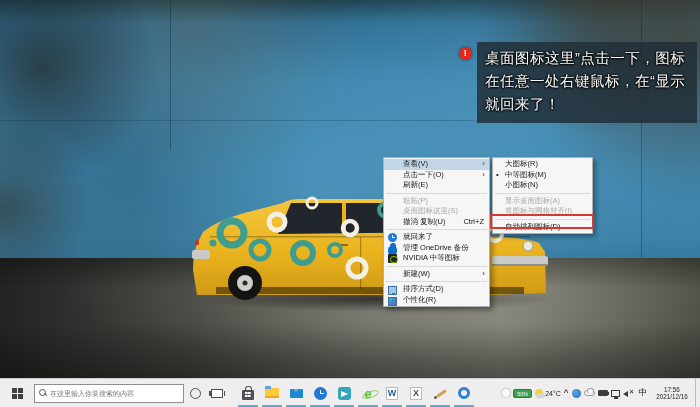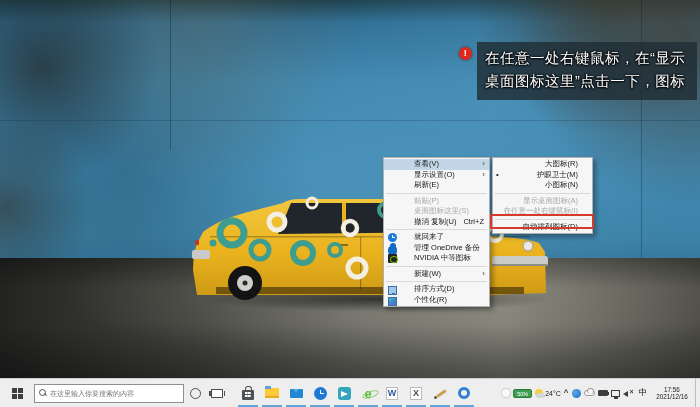--- a/index.html
+++ b/index.html
@@ -42,22 +42,22 @@
   .note-badge { position:absolute; left:-18px; top:5px; width:13px; height:13px; border-radius:50%;
     background:#e1281c; color:#fff; font-size:9px; font-weight:bold; text-align:center; line-height:13px;
     box-shadow:0 0 3px rgba(0,0,0,.5); text-shadow:none; }
 
   
   .menu { position:absolute; background:#f6f6f6; border:1px solid #b0b0b0;
     box-shadow:3px 3px 5px rgba(0,0,0,.35); font-size:7.5px; color:#161616; z-index:25; padding:1px 0; }
   .menu-main { left:383px; top:157px; width:107px; }
   .menu-sub  { left:492px; top:157px; width:101px; }
   .mi { position:relative; height:10.5px; display:flex; align-items:center;
-    padding-left:30px; padding-right:14px; white-space:nowrap; }
-  .menu-sub .mi { padding-left:12px;justify-content:flex-end; }
+    padding-left:19px; padding-right:14px; white-space:nowrap; }
+  .menu-sub .mi { padding-left:12px; }
   .mi.hover { background:#c2d6e8; }
   .mi.dis { color:#a8a8a8; }
   .mi .arrow { position:absolute; right:4px; top:0; height:10.5px; line-height:10.5px; font-size:8px; color:#444; }
   .mi .shortcut { position:absolute; right:5px; top:0; height:10.5px; line-height:10.5px; color:#161616; }
   .mi .mico { position:absolute; left:4px; top:1px; width:9px; height:9px; }
   .menu-sub .mi .bullet { position:absolute; left:3px; top:0; height:10.5px; line-height:10.5px; font-size:8px; color:#222; }
   .msep { height:1px; background:#d9d9d9; margin:2px 2px; }
   .red-box { position:absolute; left:490px; top:214px; width:104px; height:15px;
     border:2px solid #d63a2c; z-index:30; pointer-events:none; }
 
@@ -201,31 +201,32 @@
       <circle cx="55" cy="93" r="8" fill="#cfcfcb"></circle>
       <circle cx="55" cy="93" r="2.5" fill="#2a2a2a"></circle>
       <circle cx="272" cy="93" r="17" fill="#131313"></circle>
       <circle cx="272" cy="93" r="8" fill="#cfcfcb"></circle>
       <circle cx="272" cy="93" r="2.5" fill="#2a2a2a"></circle>
     </svg>
   </div>
 
   <div class="note">
     <div class="note-badge">!</div>
+    <div>桌面图标这里”点击一下，图标</div>
     <div>在任意一处右键鼠标，在“显示</div>
-    <div>桌面图标这里”点击一下，图标</div>
+    <div>就回来了！</div>
   </div>
 
   <div class="menu menu-main">
     <div class="mi hover">
       <span>查看(V)</span>
       <span class="arrow">›</span>
     </div>
     <div class="mi">
-      <span>显示设置(O)</span>
+      <span>点击一下(O)</span>
       <span class="arrow">›</span>
     </div>
     <div class="mi">
       <span>刷新(E)</span>
     </div>
     <div class="msep"></div>
     <div class="mi dis">
       <span>粘贴(P)</span>
     </div>
     <div class="mi dis">
@@ -263,31 +264,31 @@
       <span>个性化(R)</span>
     </div>
   </div>
 
   <div class="menu menu-sub">
     <div class="mi">
       <span>大图标(R)</span>
     </div>
     <div class="mi">
       <span class="bullet">•</span>
-      <span>护眼卫士(M)</span>
+      <span>中等图标(M)</span>
     </div>
     <div class="mi">
       <span>小图标(N)</span>
     </div>
     <div class="msep"></div>
     <div class="mi dis">
       <span>显示桌面图标(A)</span>
     </div>
     <div class="mi dis">
-      <span>在任意一处右键鼠标(I)</span>
+      <span>将图标与网格对齐(I)</span>
     </div>
     <div class="msep"></div>
     <div class="mi">
       <span>自动排列图标(D)</span>
     </div>
   </div>
   <div class="red-box"></div>
 
   <div class="taskbar">
     <div class="tb-start">

